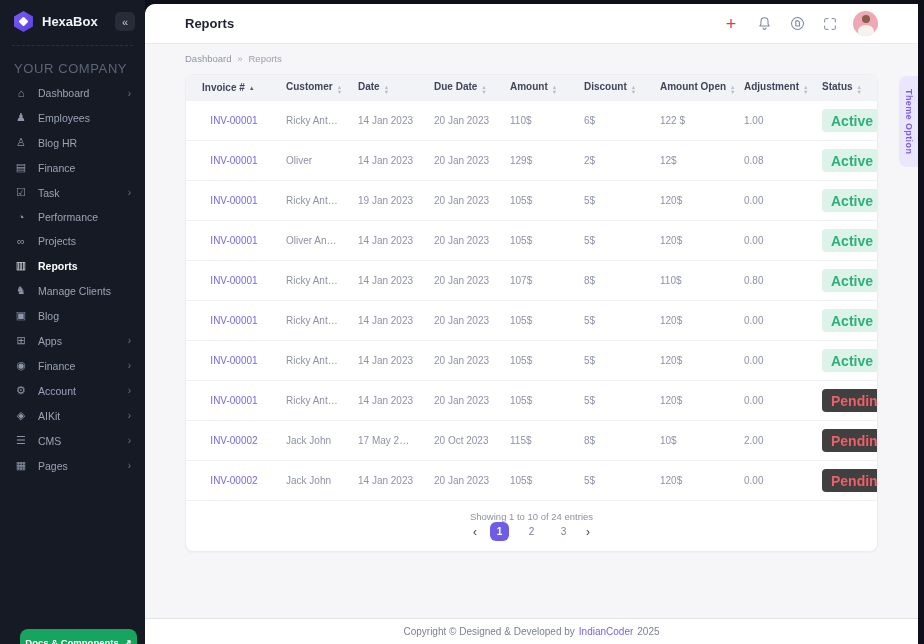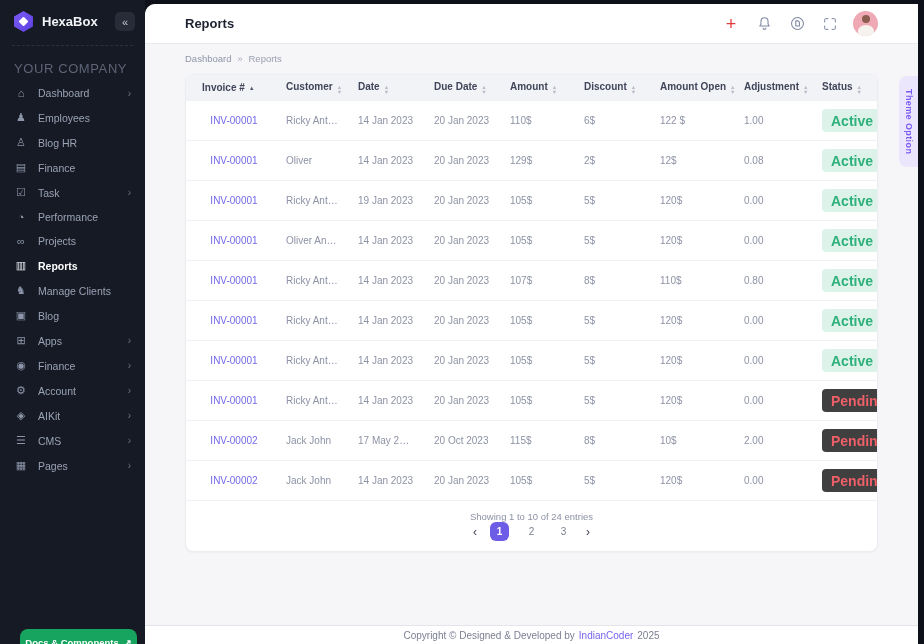--- a/index.html
+++ b/index.html
@@ -75,21 +75,21 @@
                   padding:10px 16px; border-top:1px solid #f0f1f4;flex-direction:column; }
   .tf-info { font-size:9.5px; color:#8d92a5; }
   .paging { display:flex; align-items:center; gap:13px; }
   .page-nav { font-size:12px; color:#3c4152; cursor:pointer; background:none; border:none; line-height:1;
               font-family:"Liberation Sans",sans-serif; }
   .page-num { min-width:19px; height:19px; display:flex; align-items:center; justify-content:center;
               font-size:10px; color:#7a7f92; border-radius:6px; cursor:pointer; background:none; border:none;
               font-family:"Liberation Sans",sans-serif; }
   .page-num.current { background:#6d5ce6; color:#fff; font-weight:bold; }
 
-  .page-footer { background:#fff; border-top:1px solid #e4e5ea; height:19px; flex-shrink:0;
+  .page-footer { background:#fff; border-top:1px solid #e4e5ea; height:26px; flex-shrink:0;
                  display:flex; align-items:center; justify-content:center; font-size:10px; color:#7c8093; gap:4px; }
   .footer-brand { color:#7663ee; cursor:pointer; }
 
   .theme-tab { position:absolute; right:6px; top:76px; background:#ece6fc; color:#7c5cf5;
                writing-mode:vertical-rl; font-size:9px; font-weight:bold; letter-spacing:.4px;
                padding:13px 4.5px; border-radius:8px 0 0 8px; cursor:pointer; }
 </style>
 </head>
 <body>
 

